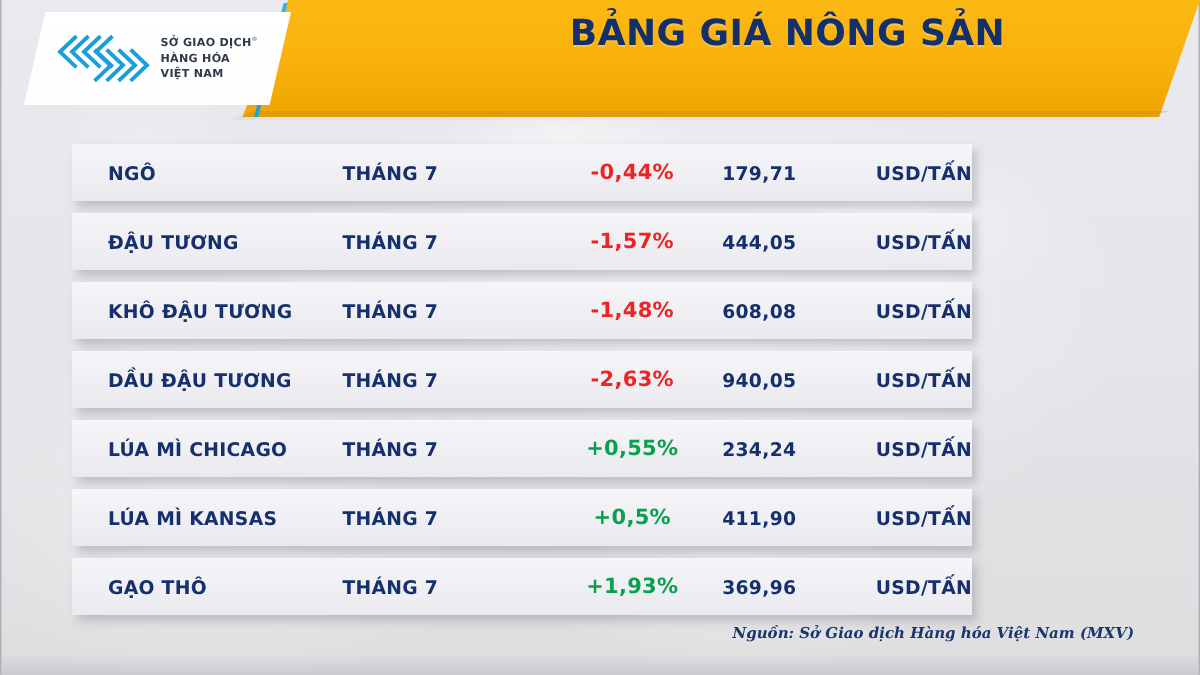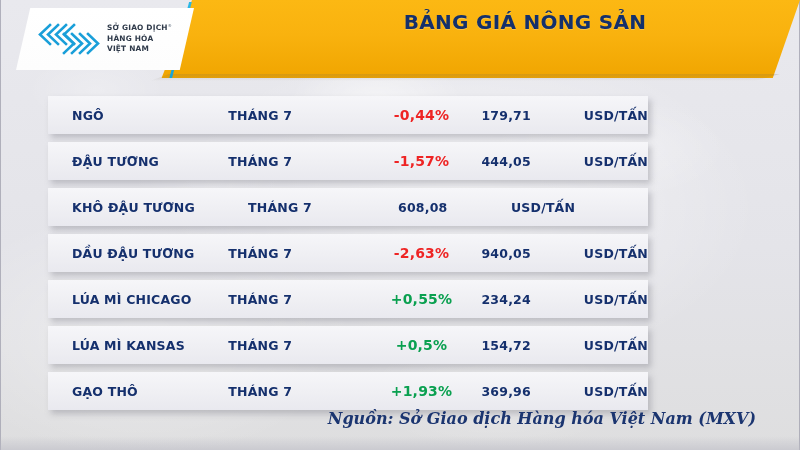--- a/index.html
+++ b/index.html
@@ -87,21 +87,21 @@
   .logo-tm{ font-size:4px; vertical-align:super; color:#7b8694; }
 
   .title-block{
     position:absolute; top:9px; left:270px; width:510px;
     text-align:center; z-index:6;
   }
   .title-line{
     font-family:"DejaVu Sans", sans-serif;
     color:#14306b;
     font-weight:700;
-    font-size:20px;
+    font-size:24px;
     line-height:27px;
     letter-spacing:.3px;
     text-shadow:0 1px 0 rgba(255,255,255,.22);
   }
 
   
   #table { position:absolute; top:96px; left:0; width:696px; z-index:4; }
   .row{
     position:relative;
     margin:0 48px 8px 48px;
@@ -127,21 +127,21 @@
   .down { color:#ee2424; }
 
   
   #footer{
     position:absolute; right:44px; bottom:22px; z-index:6;
   }
   .source{
     font-family:"DejaVu Serif", serif;
     font-style:italic;
     font-weight:700;
-    font-size:16px;
+    font-size:10px;
     color:#1b3570;
     white-space:nowrap;
     text-align:center;
   }
 </style>
 </head>
 <body>
 
 <div id="page">
 
@@ -195,20 +195,21 @@
       <div class="row">
         <div class="cell c-name">ĐẬU TƯƠNG</div>
         <div class="cell c-month">THÁNG 7</div>
         <div class="cell c-chg down">-1,57%</div>
         <div class="cell c-price">444,05</div>
         <div class="cell c-unit">USD/TẤN</div>
       </div>
       <div class="row">
         <div class="cell c-name">KHÔ ĐẬU TƯƠNG</div>
         <div class="cell c-month">THÁNG 7</div>
+        <div class="cell c-chg down">-1,48%</div>
         <div class="cell c-price">608,08</div>
         <div class="cell c-unit">USD/TẤN</div>
       </div>
       <div class="row">
         <div class="cell c-name">DẦU ĐẬU TƯƠNG</div>
         <div class="cell c-month">THÁNG 7</div>
         <div class="cell c-chg down">-2,63%</div>
         <div class="cell c-price">940,05</div>
         <div class="cell c-unit">USD/TẤN</div>
       </div>
@@ -216,21 +217,21 @@
         <div class="cell c-name">LÚA MÌ CHICAGO</div>
         <div class="cell c-month">THÁNG 7</div>
         <div class="cell c-chg up">+0,55%</div>
         <div class="cell c-price">234,24</div>
         <div class="cell c-unit">USD/TẤN</div>
       </div>
       <div class="row">
         <div class="cell c-name">LÚA MÌ KANSAS</div>
         <div class="cell c-month">THÁNG 7</div>
         <div class="cell c-chg up">+0,5%</div>
-        <div class="cell c-price">154,72</div>
+        <div class="cell c-price">411,90</div>
         <div class="cell c-unit">USD/TẤN</div>
       </div>
       <div class="row">
         <div class="cell c-name">GẠO THÔ</div>
         <div class="cell c-month">THÁNG 7</div>
         <div class="cell c-chg up">+1,93%</div>
         <div class="cell c-price">369,96</div>
         <div class="cell c-unit">USD/TẤN</div>
       </div>
     </div>

